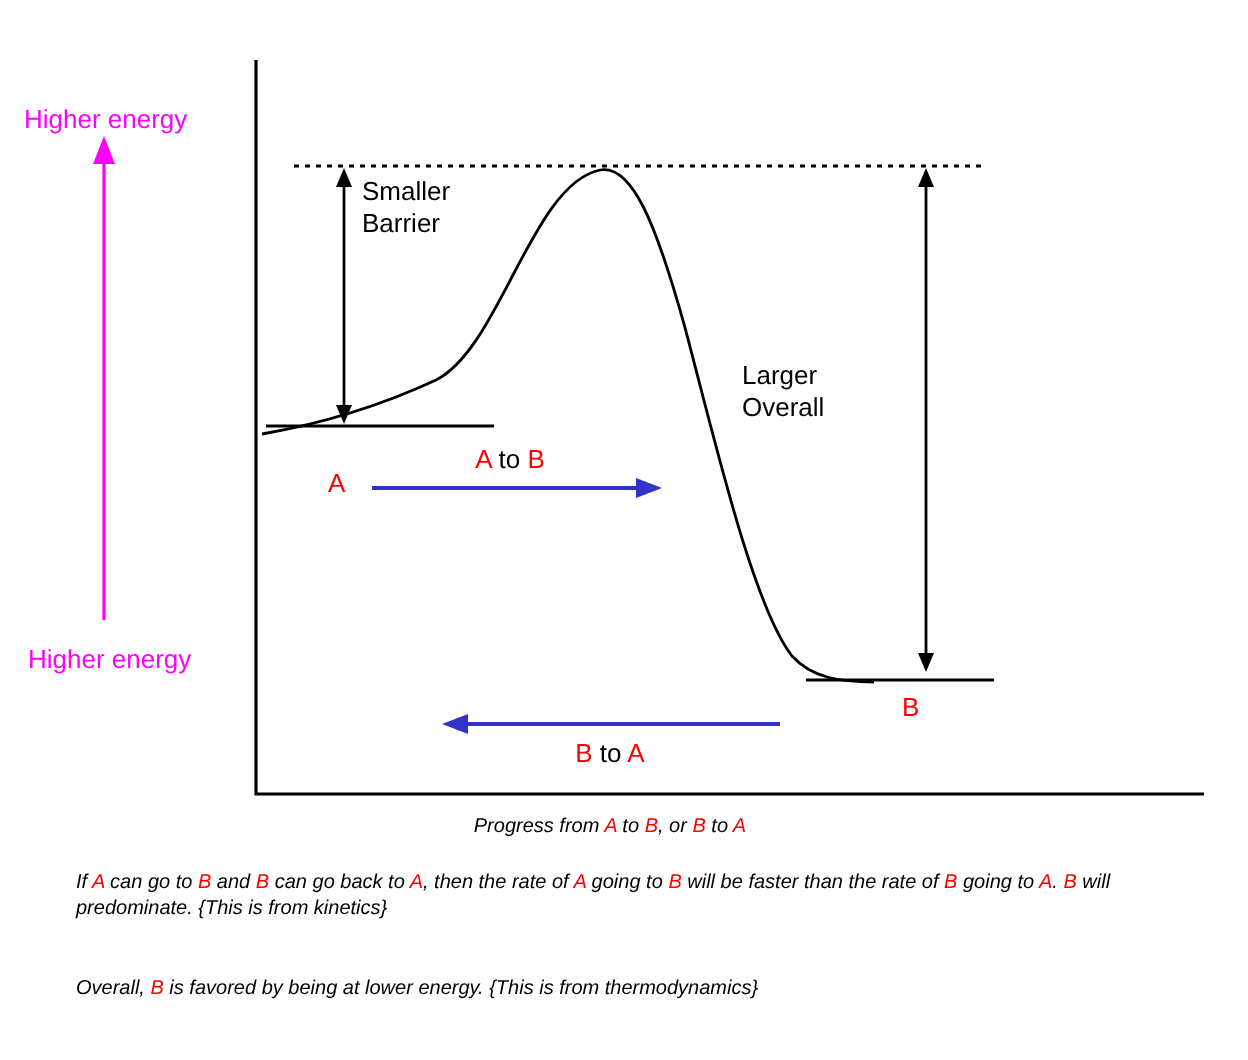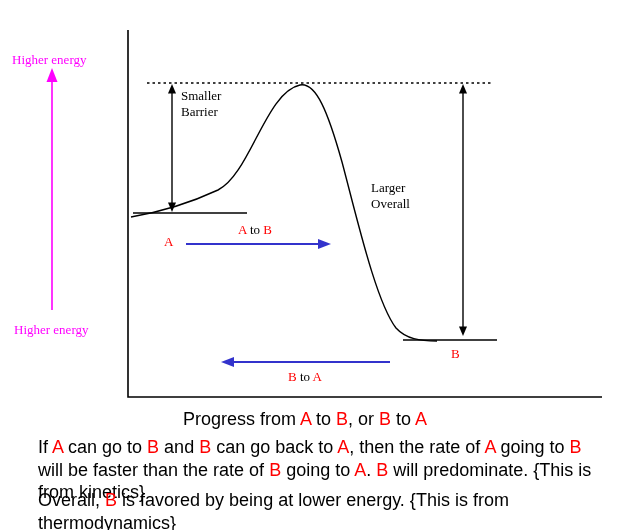--- a/index.html
+++ b/index.html
@@ -6,22 +6,22 @@
   .page {
     position: relative;
     width: 624px;
     height: 530px;
     background: #ffffff;
     font-family: "Liberation Sans", sans-serif;
     color: var(--black, #000);
     overflow: hidden;
   }
   .abs { position: absolute; }
-  .txt { font-size: 13px; line-height: 1.22; font-family: Liberation Serif, serif; }
-  .body-txt { font-size: 18px; line-height: 1.25; }
+  .txt { font-size: 13px; line-height: 1.22; }
+  .body-txt { font-size: 10px; line-height: 1.25; font-style: italic; }
   .pre { white-space: pre-line; }
   .center { text-align: center; }
   .red { color: var(--red, #f00); }
   .magenta { color: var(--magenta, #f0f); }
   .title { font-size: 15px; }
   svg { display: block; }
   .ink { stroke: var(--black, #000); fill: none; }
   .ink-fill { fill: var(--black, #000); stroke: none; }
   .mag { stroke: var(--magenta, #f0f); fill: none; }
   .mag-fill { fill: var(--magenta, #f0f); stroke: none; }

